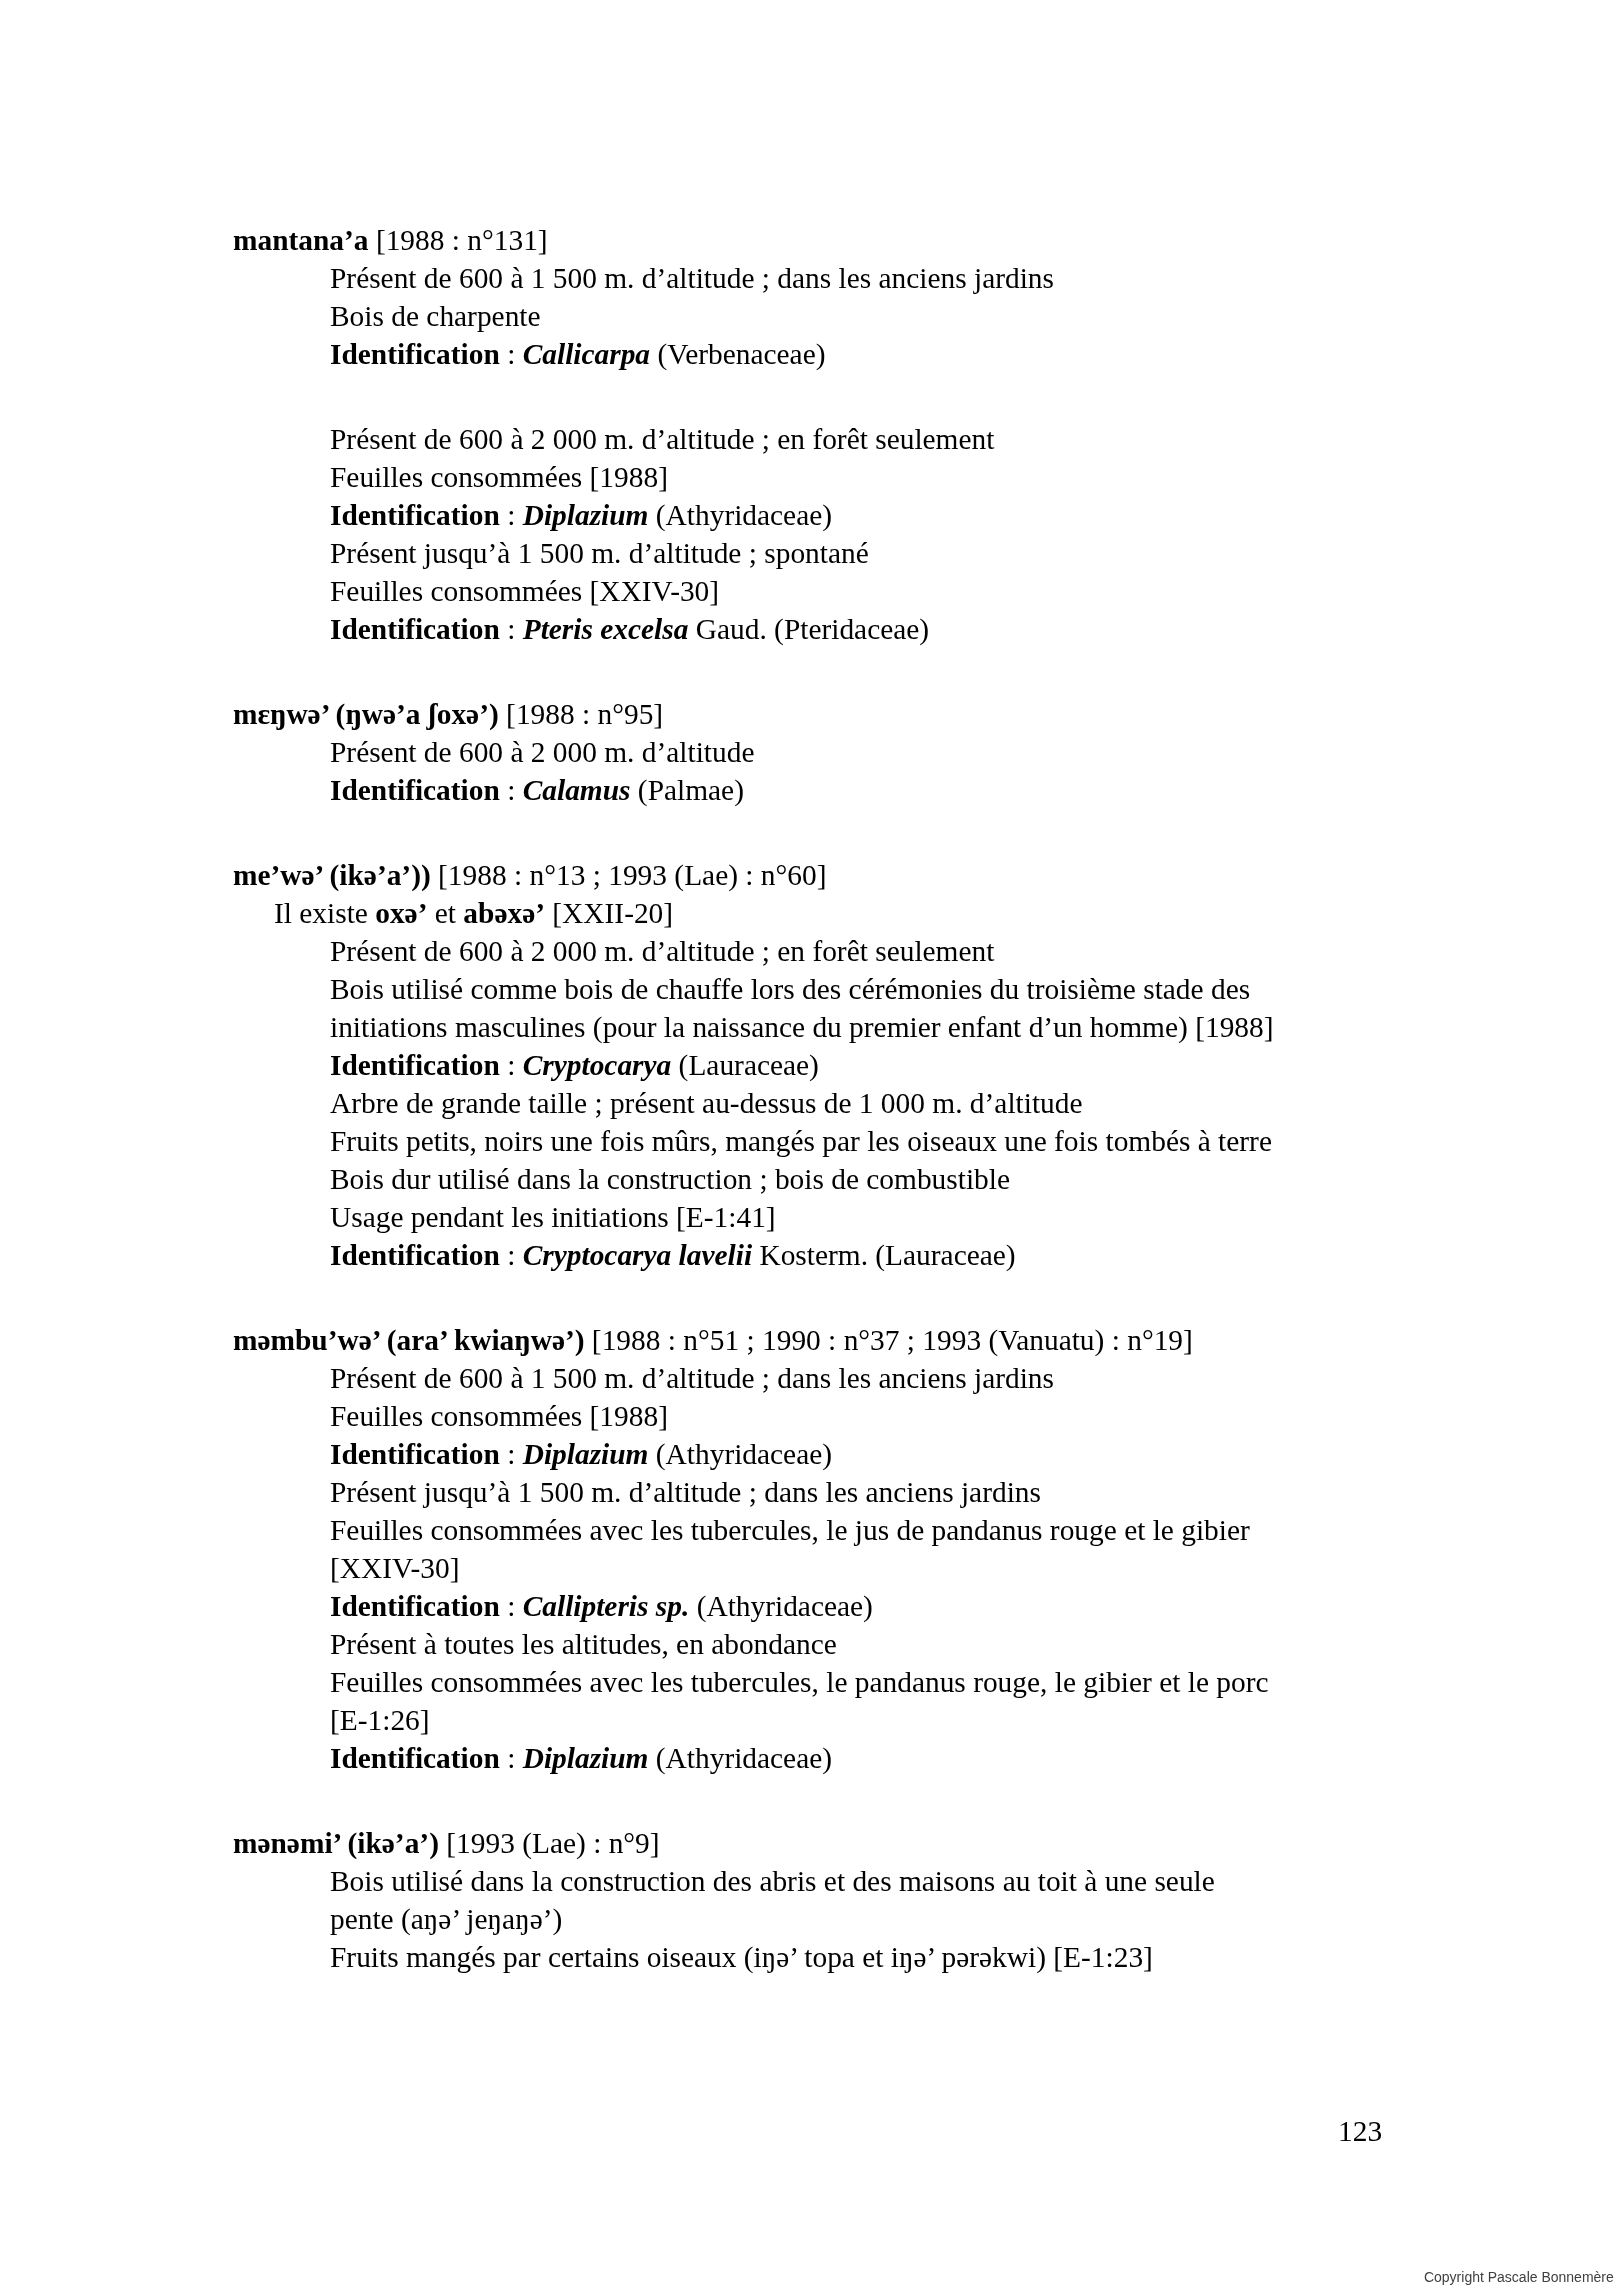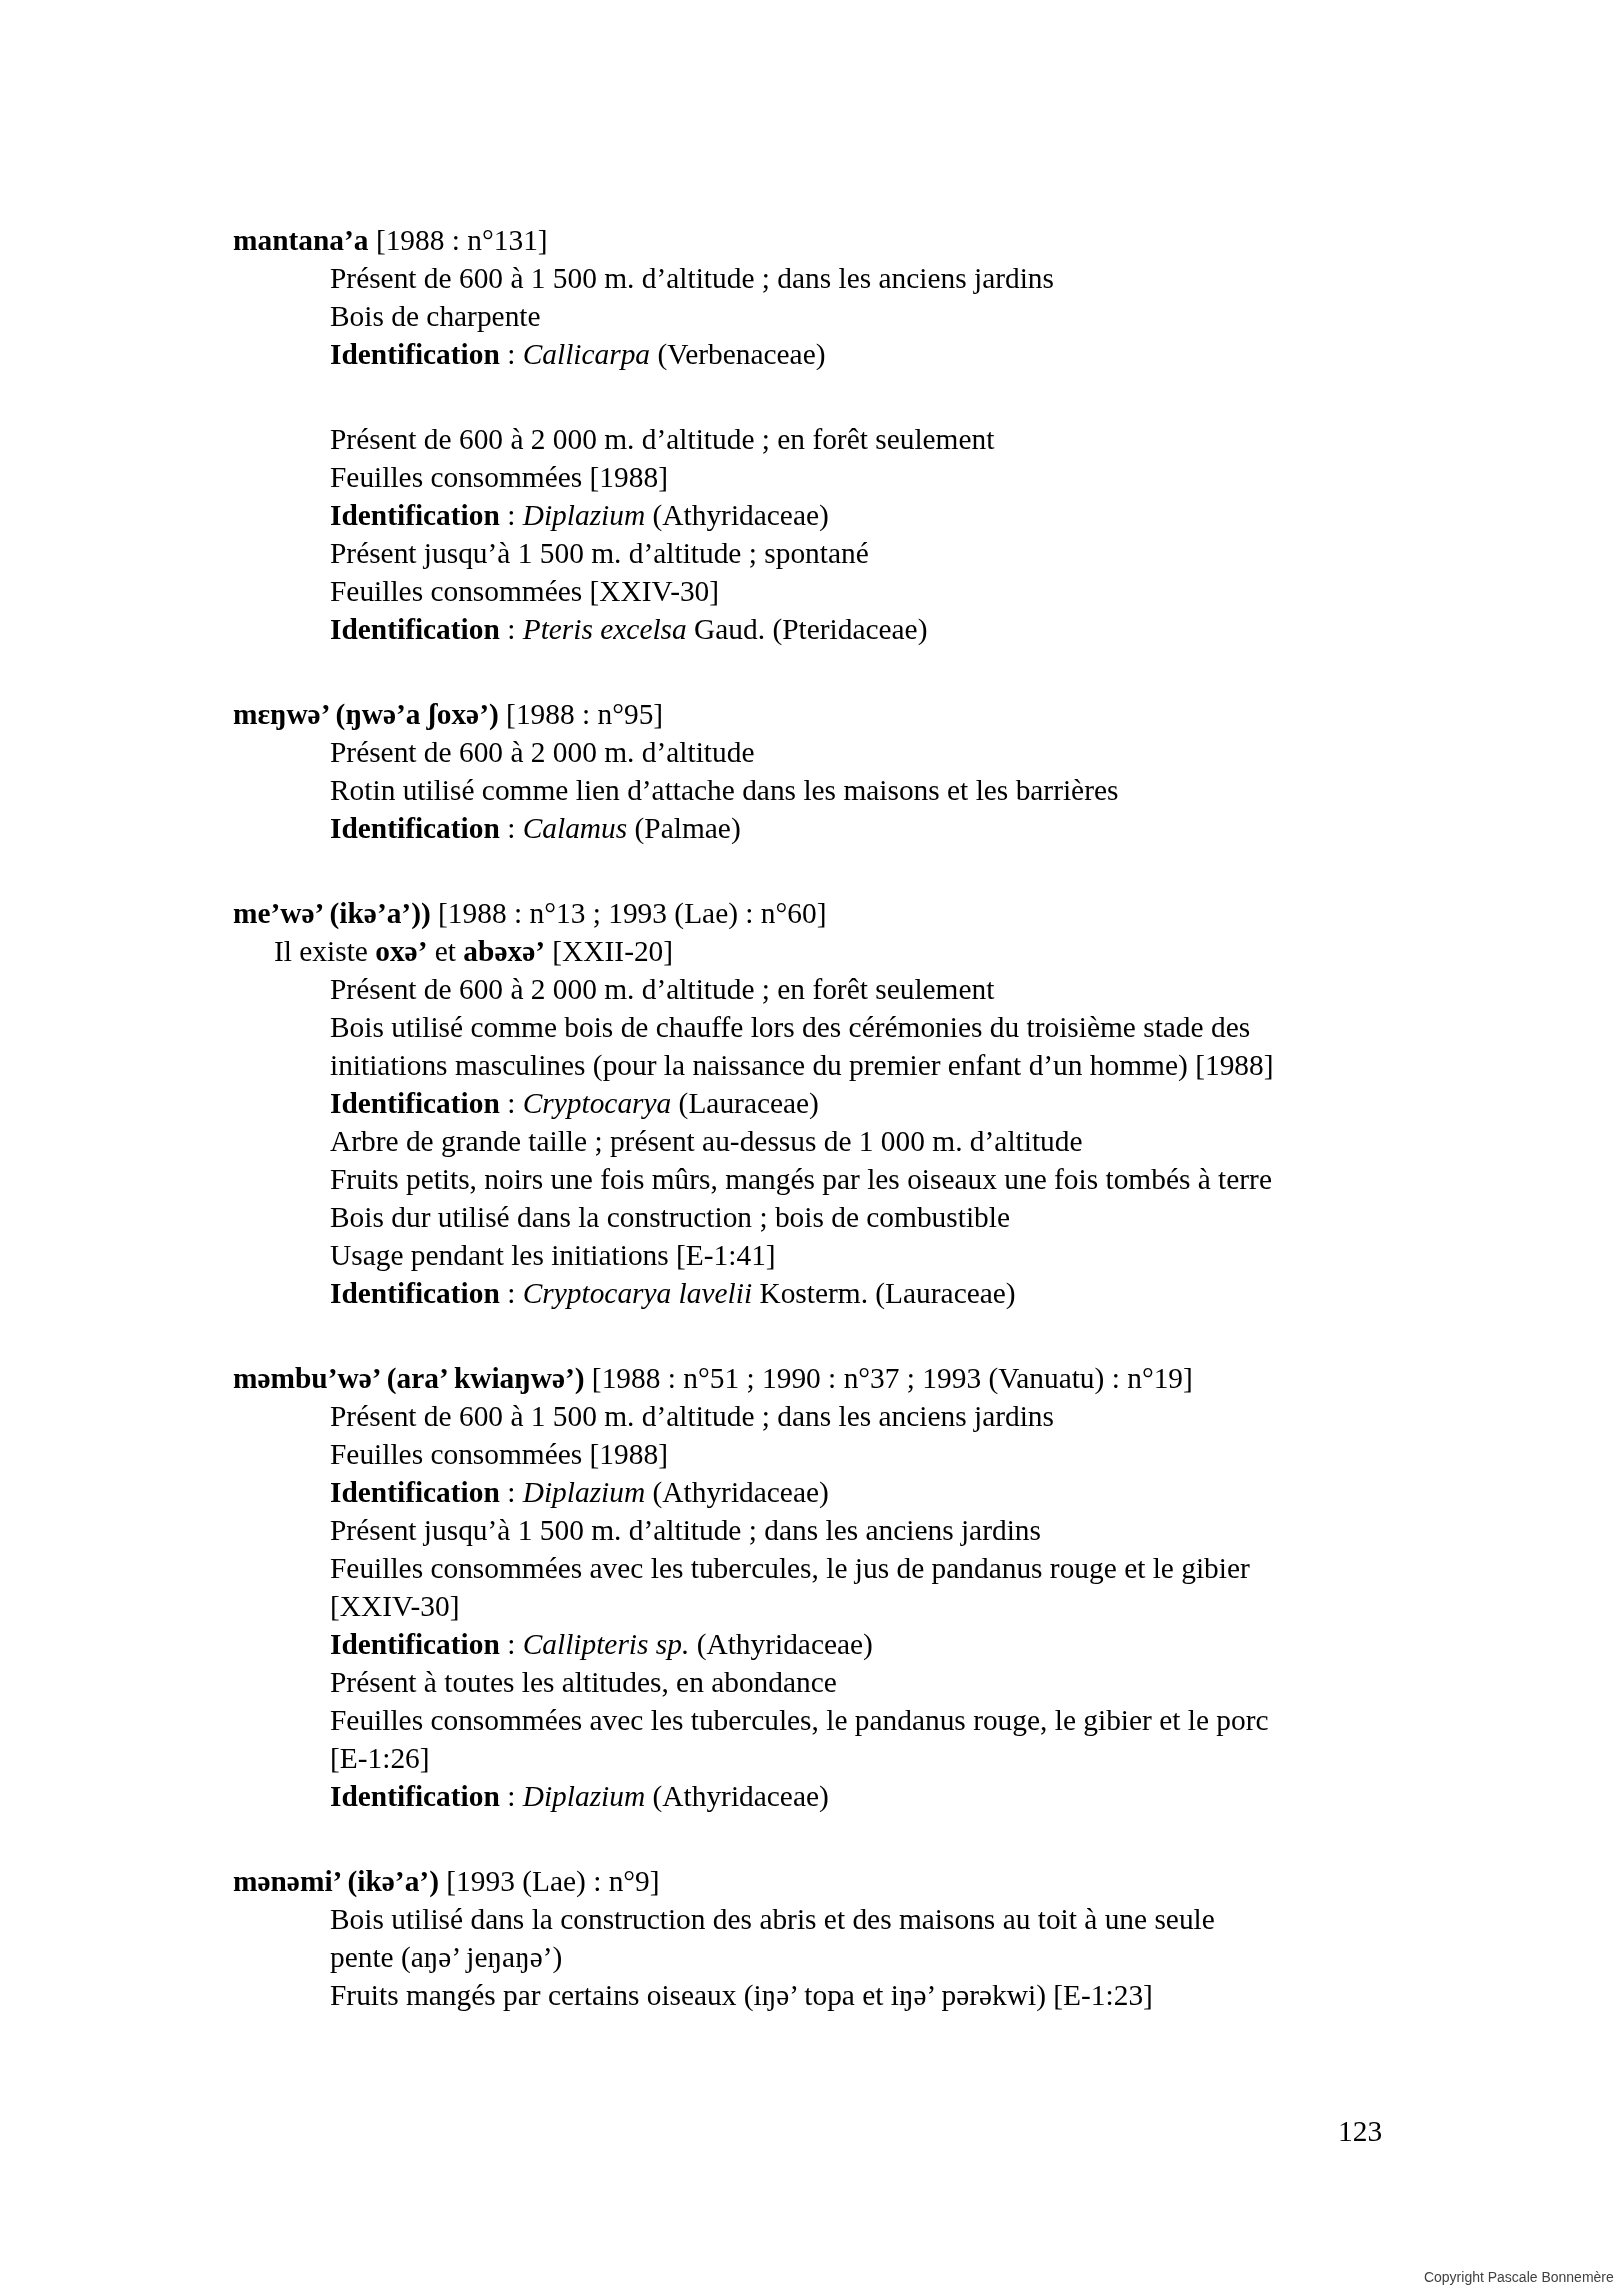--- a/index.html
+++ b/index.html
@@ -27,21 +27,21 @@
     margin: 0;
     font-size: 29.4px;
     line-height: 38px;
     white-space: pre;
   }
   .headline { padding-left: 233px; }
   .body     { padding-left: 330px; }
   .note     { padding-left: 274px; }
   .seg-r  { font-weight: normal; font-style: normal; }
   .seg-b  { font-weight: bold;   font-style: normal; }
-  .seg-i  { font-weight: normal; font-style: italic; }
+  .seg-i  { font-weight: bold; font-style: italic; }
   .seg-bi { font-weight: bold;   }
   .page-number {
     position: absolute;
     left: 1338px;
     top: 2112px;
     font-size: 29.4px;
     line-height: 38px;
   }
   .copyright {
     position: absolute;
@@ -67,21 +67,20 @@
       <p class="line body"><span class="seg-r">Présent de 600 à 2 000 m. d’altitude ; en forêt seulement</span></p>
       <p class="line body"><span class="seg-r">Feuilles consommées [1988]</span></p>
       <p class="line body"><span class="seg-bi">Identification</span><span class="seg-r"> : </span><span class="seg-i">Diplazium</span><span class="seg-r"> (Athyridaceae)</span></p>
       <p class="line body"><span class="seg-r">Présent jusqu’à 1 500 m. d’altitude ; spontané</span></p>
       <p class="line body"><span class="seg-r">Feuilles consommées [XXIV-30]</span></p>
       <p class="line body"><span class="seg-bi">Identification</span><span class="seg-r"> : </span><span class="seg-i">Pteris excelsa</span><span class="seg-r"> Gaud. (Pteridaceae)</span></p>
     </div>
     <div class="entry">
       <p class="line headline"><span class="seg-b">mɛŋwə’ (ŋwə’a ʃoxə’)</span><span class="seg-r"> [1988 : n°95]</span></p>
       <p class="line body"><span class="seg-r">Présent de 600 à 2 000 m. d’altitude</span></p>
-      <p class="line body"><span class="seg-r">Rotin utilisé comme lien d’attache dans les maisons et les barrières</span></p>
       <p class="line body"><span class="seg-bi">Identification</span><span class="seg-r"> : </span><span class="seg-i">Calamus</span><span class="seg-r"> (Palmae)</span></p>
     </div>
     <div class="entry">
       <p class="line headline"><span class="seg-b">me’wə’ (ikə’a’))</span><span class="seg-r"> [1988 : n°13 ; 1993 (Lae) : n°60]</span></p>
       <p class="line note"><span class="seg-r">Il existe </span><span class="seg-b">oxə’</span><span class="seg-r"> et </span><span class="seg-b">abəxə’</span><span class="seg-r"> [XXII-20]</span></p>
       <p class="line body"><span class="seg-r">Présent de 600 à 2 000 m. d’altitude ; en forêt seulement</span></p>
       <p class="line body"><span class="seg-r">Bois utilisé comme bois de chauffe lors des cérémonies du troisième stade des</span></p>
       <p class="line body"><span class="seg-r">initiations masculines (pour la naissance du premier enfant d’un homme) [1988]</span></p>
       <p class="line body"><span class="seg-bi">Identification</span><span class="seg-r"> : </span><span class="seg-i">Cryptocarya</span><span class="seg-r"> (Lauraceae)</span></p>
       <p class="line body"><span class="seg-r">Arbre de grande taille ; présent au-dessus de 1 000 m. d’altitude</span></p>

